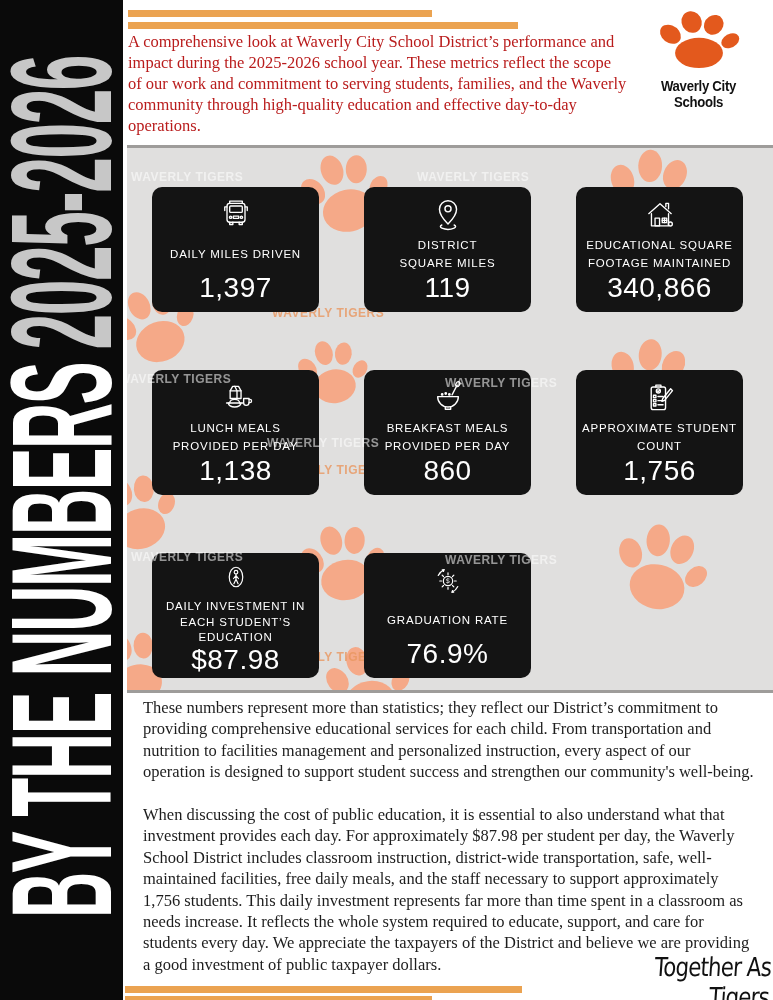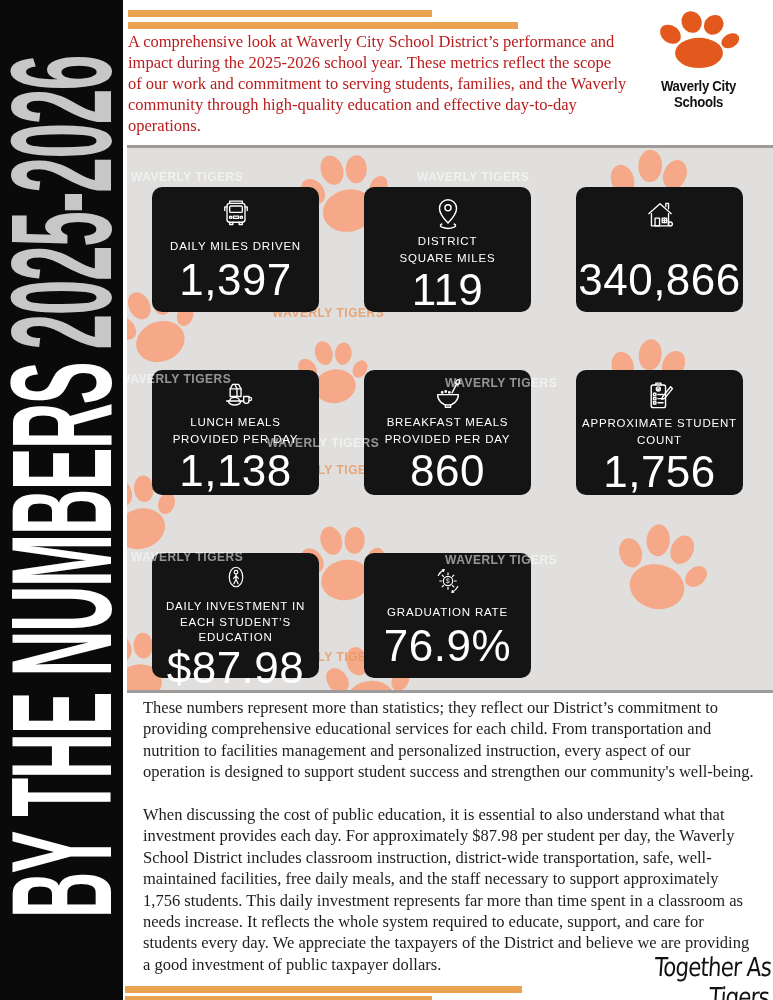--- a/index.html
+++ b/index.html
@@ -40,21 +40,21 @@
       display:grid;grid-template-columns:167px 167px 167px;grid-auto-rows:125px;
       gap:58px 45px;padding:39px 0 0 25px;align-content:start;}
   .card{background:#141414;border-radius:10px;display:flex;flex-direction:column;
       align-items:center;justify-content:space-between;
       padding:8px 6px 10px;box-sizing:border-box;color:#ffffff;}
   .icon-wrap{height:40px;display:flex;align-items:center;justify-content:center;}
   .card-icon{display:block;}
   .card-label{text-align:center;font-size:11.5px;letter-spacing:0.8px;line-height:1.5;
       max-width:156px;}
   .card-label span{display:block;}
-  .card-value{font-size:44px;font-weight:400;letter-spacing:0.5px;line-height:1;}
+  .card-value{font-size:28px;font-weight:400;letter-spacing:0.5px;line-height:1;}
   .card-8 .icon-wrap{height:32px;}
   .card-8 .card-label{line-height:1.35;margin-top:6px;}
 
   
   .footer-text{position:absolute;left:127px;top:697px;width:628px;
       font-family:"Liberation Serif",serif;font-size:16.5px;line-height:1.3;color:#1d1d1d;}
   .footer-text p{margin:0 0 21px 16px;}
   .accent.b1{left:125px;top:986px;width:397px;height:7px;}
   .accent.b2{left:125px;top:996px;width:307px;height:7px;}
   .tagline{position:absolute;left:600px;top:952px;width:170px;text-align:right;
@@ -183,20 +183,24 @@
           <svg class="card-icon" width="38" height="36" viewBox="0 0 40 40" fill="none" stroke="#fff" stroke-width="1.5" stroke-linecap="round" stroke-linejoin="round">
             <path d="M7.5 18.5 L20 7.5 l12.5 11"></path>
             <path d="M26.5 10.5 v-3.5 h3 v6"></path>
             <path d="M10.5 18.5 V32 h19 V18.5"></path>
             <rect x="14.5" y="23.5" width="5" height="8.5"></rect>
             <rect x="22.5" y="23.5" width="5" height="5"></rect>
             <path d="M25 23.5 v5 M22.5 26 h5"></path>
             <circle cx="31.5" cy="30" r="2.2"></circle>
           </svg>
         </div>
+        <div class="card-label">
+          <span>EDUCATIONAL SQUARE</span>
+          <span>FOOTAGE MAINTAINED</span>
+        </div>
         <div class="card-value">340,866</div>
       </div>
 
       <div class="card">
         <div class="icon-wrap">
           <svg class="card-icon" width="38" height="36" viewBox="0 0 40 40" fill="none" stroke="#fff" stroke-width="1.5" stroke-linecap="round" stroke-linejoin="round">
             <path d="M13.5 12 l2.8 -5 h6.5 l2.8 5 v8.5 h-12.1 z"></path>
             <path d="M13.5 12 h12.1"></path>
             <path d="M18.7 7 l2.4 5 v8.5"></path>
             <path d="M13 25.5 a5.5 4 0 0 1 11 0"></path>

